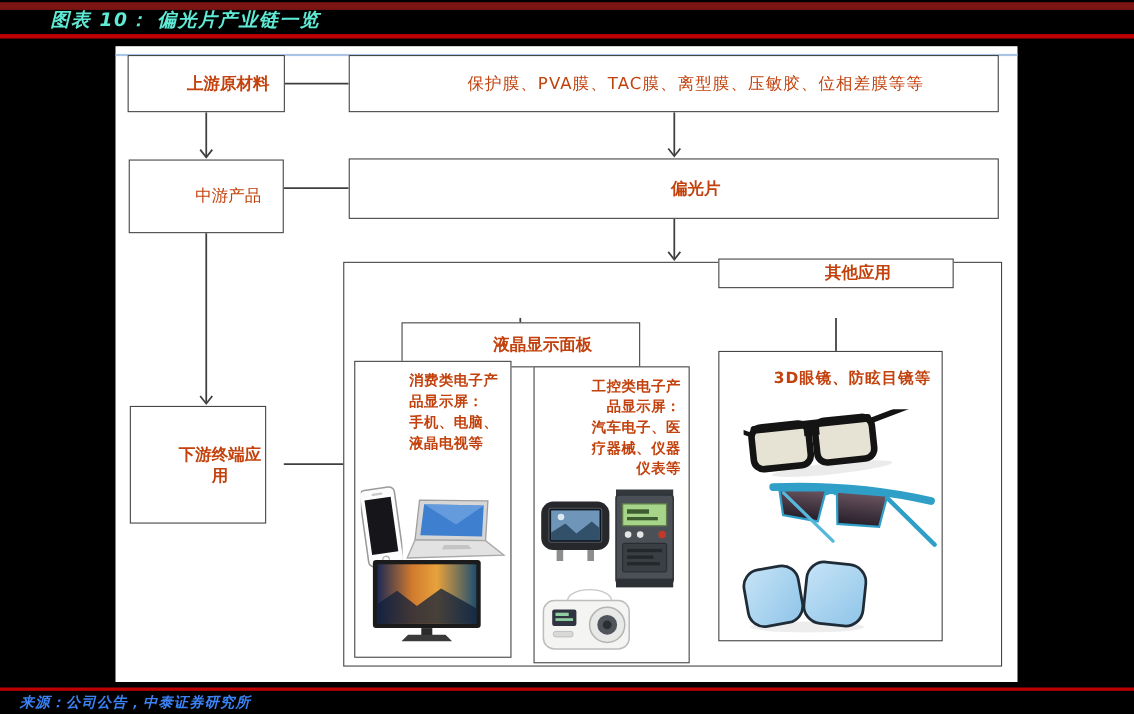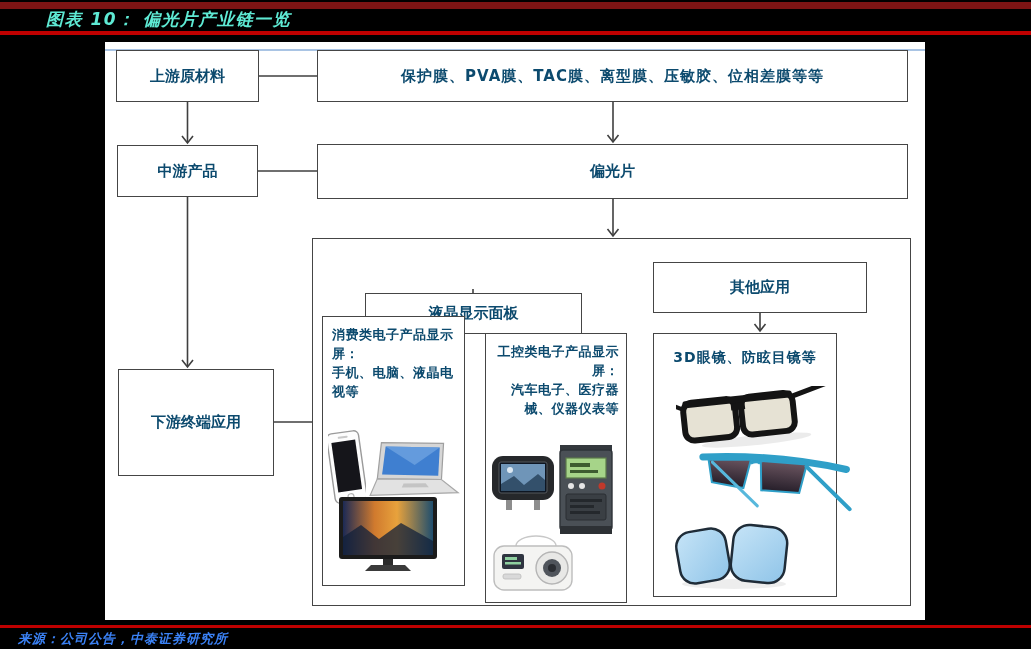--- a/index.html
+++ b/index.html
@@ -22,34 +22,34 @@
     color:#3b82f6;font-size:13px;font-weight:bold;font-style:italic;
     letter-spacing:1px;white-space:nowrap;
   }
   
   .figure{position:absolute;left:105px;top:42px;width:820px;height:578px;background:#fff;}
   .artifact-line{position:absolute;left:0;top:7px;width:820px;height:2px;background:#a9c4e4;}
   .connectors{position:absolute;left:0;top:0;width:820px;height:578px;}
   
   .dbox{
     position:absolute;background:#fff;border:1.6px solid #454545;
-    box-sizing:border-box;color:#0c4a6e;
+    box-sizing:border-box;color:#c2410c;padding-left:40px;
   }
   .center-label{display:flex;align-items:center;justify-content:center;text-align:center;}
   .b-upstream       {left:11px; top:8px;  width:143px;height:52px;font-size:15px;font-weight:bold;}
-  .b-upstream-detail{left:212px;top:8px;  width:591px;height:52px;font-size:15px;font-weight:bold;letter-spacing:1px;}
-  .b-midstream      {left:12px; top:103px;width:141px;height:52px;font-size:15px;font-weight:bold;}
+  .b-upstream-detail{left:212px;top:8px;  width:591px;height:52px;font-size:15px;font-weight:normal;letter-spacing:1px;}
+  .b-midstream      {left:12px; top:103px;width:141px;height:67px;font-size:15px;font-weight:normal;}
   .b-polarizer      {left:212px;top:102px;width:591px;height:55px;font-size:15px;font-weight:bold;font-family:Liberation Mono, monospace;}
-  .b-downstream     {left:13px; top:327px;width:156px;height:107px;font-size:15px;font-weight:bold;}
+  .b-downstream     {left:13px; top:327px;width:124px;height:107px;font-size:15px;font-weight:bold;}
   .b-container      {left:207px;top:196px;width:599px;height:368px;background:transparent;}
   .b-lcd            {left:260px;top:206px;width:217px;height:41px;font-size:15px;font-weight:bold;margin-top:45px;}
-  .b-other          {left:548px;top:220px;width:214px;height:51px;font-size:15px;font-weight:bold;text-align:center;}
-  .b-consumer       {left:217px;top:274px;width:143px;height:270px;}
+  .b-other          {left:548px;top:193px;width:214px;height:27px;font-size:15px;font-weight:bold;text-align:center;}
+  .b-consumer       {left:217px;top:286px;width:143px;height:270px;}
   .b-industrial     {left:380px;top:291px;width:142px;height:270px;text-align:right;}
-  .b-glasses        {left:548px;top:291px;width:184px;height:264px;}
+  .b-glasses        {left:548px;top:277px;width:204px;height:264px;}
   .cell-text{padding:9px 7px 0 9px;font-size:13px;font-weight:bold;line-height:1.45;letter-spacing:0.5px;}
   .glasses-title{padding-top:15px;text-align:center;font-size:14px;font-weight:bold;letter-spacing:1px;}
   .illu{position:absolute;}
 </style>
 </head>
 <body>
 
 <div class="page">
 
   <div class="accent-bar"></div>

